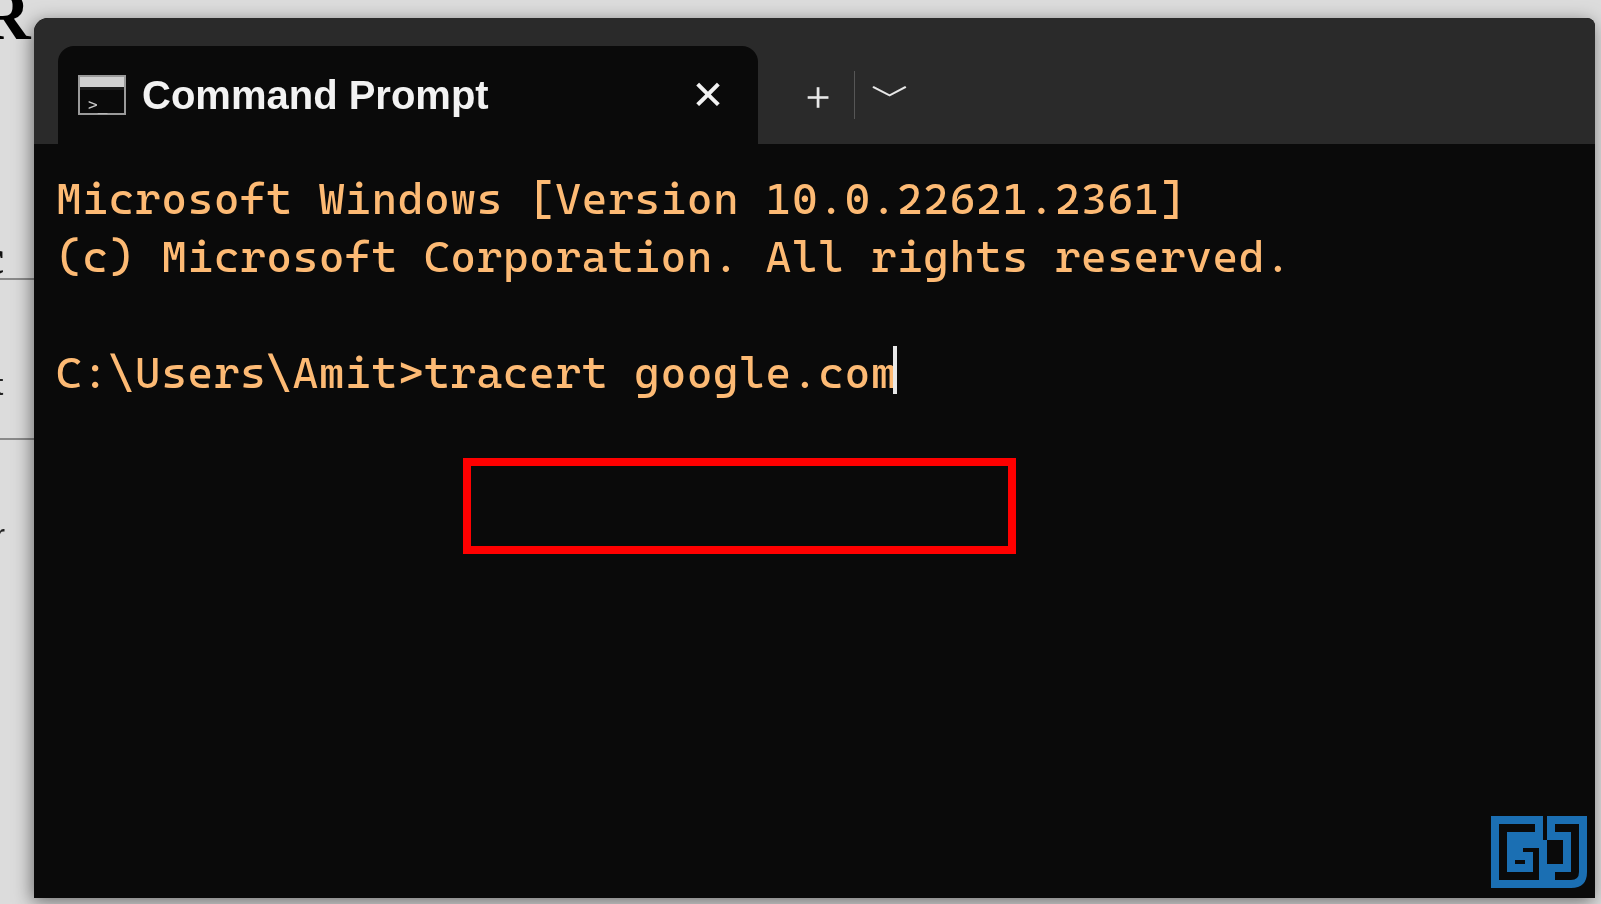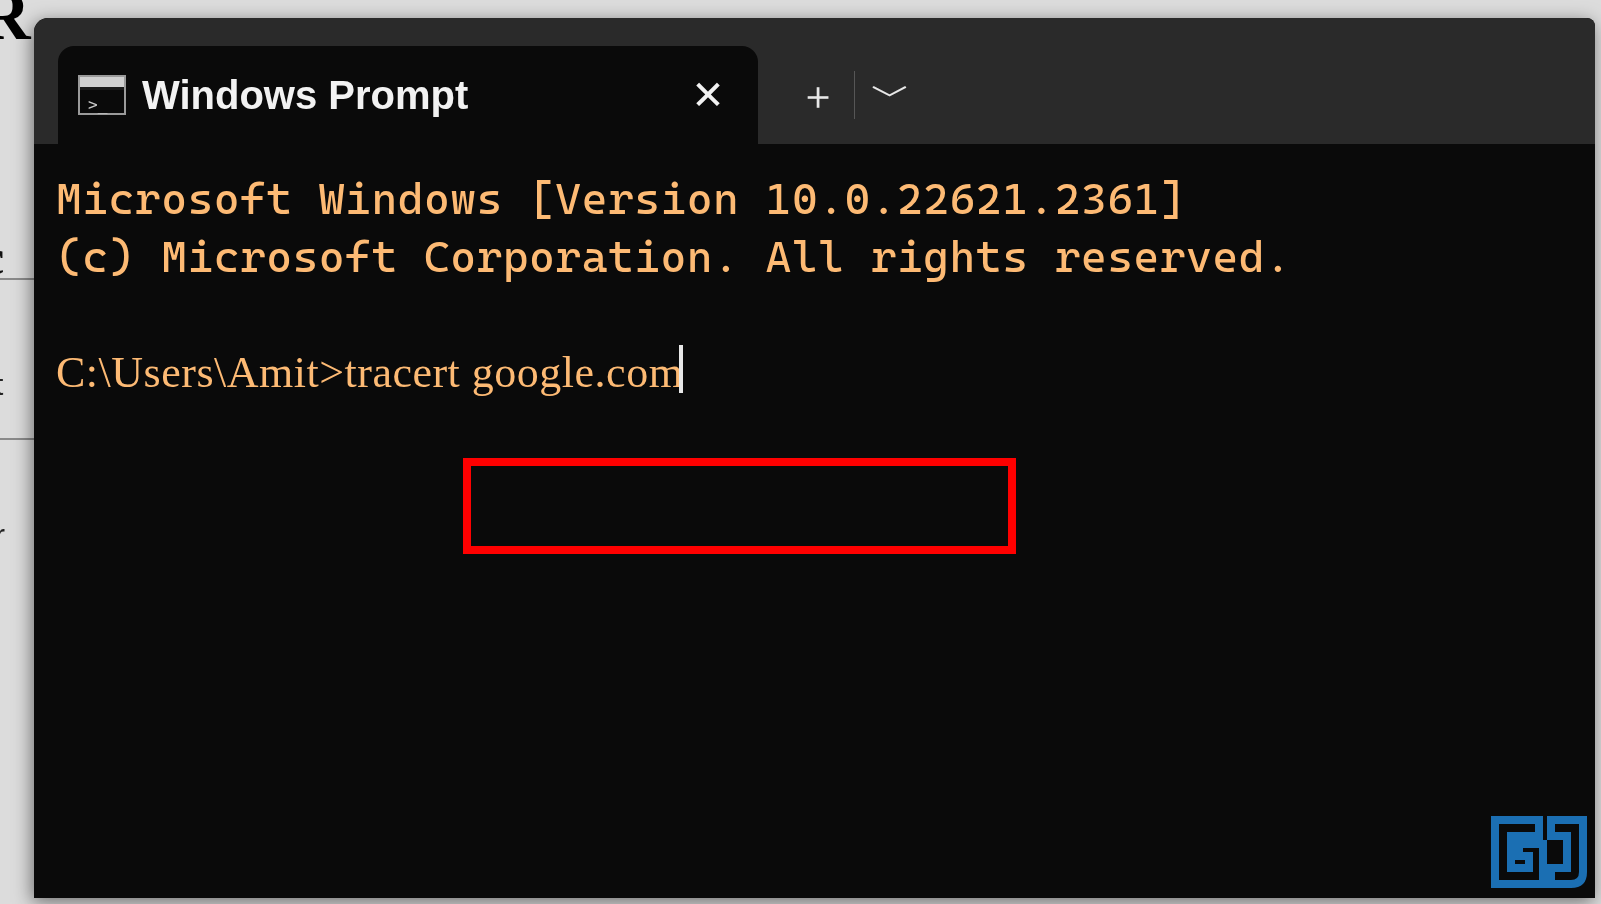--- a/index.html
+++ b/index.html
@@ -187,21 +187,20 @@
     .cursor-caret {
       display:inline-block;
       width: 4px;
       height: 48px;
       background: #e8e8e8;
       vertical-align: -6px;
       margin-left: -4px;
     }
     .prompt-line{
       margin-top: 58px;
-      font-family: Liberation Serif, serif;
     }
     
     .watermark {
       position: absolute;
       right: 14px;
       bottom: 16px;
       width: 96px;
       height: 72px;
     }
     .watermark svg{ width:100%; height:100%; }
@@ -218,21 +217,21 @@
 
 <div class="bg-text-6">r</div>
 
 <div class="terminal-window">
 
   <div class="titlebar">
     <div class="tab-active">
       <span class="tab-icon">
         <span class="tab-icon-caret">&gt;_</span>
       </span>
-      <span class="tab-title">Windows Prompt</span>
+      <span class="tab-title">Command Prompt</span>
       <span class="tab-close">✕</span>
     </div>
     <div class="titlebar-actions">
       <div class="titlebar-btn">
         <span>＋</span>
       </div>
       <div class="titlebar-sep"></div>
       <div class="titlebar-btn">
         <span>﹀</span>
       </div>

